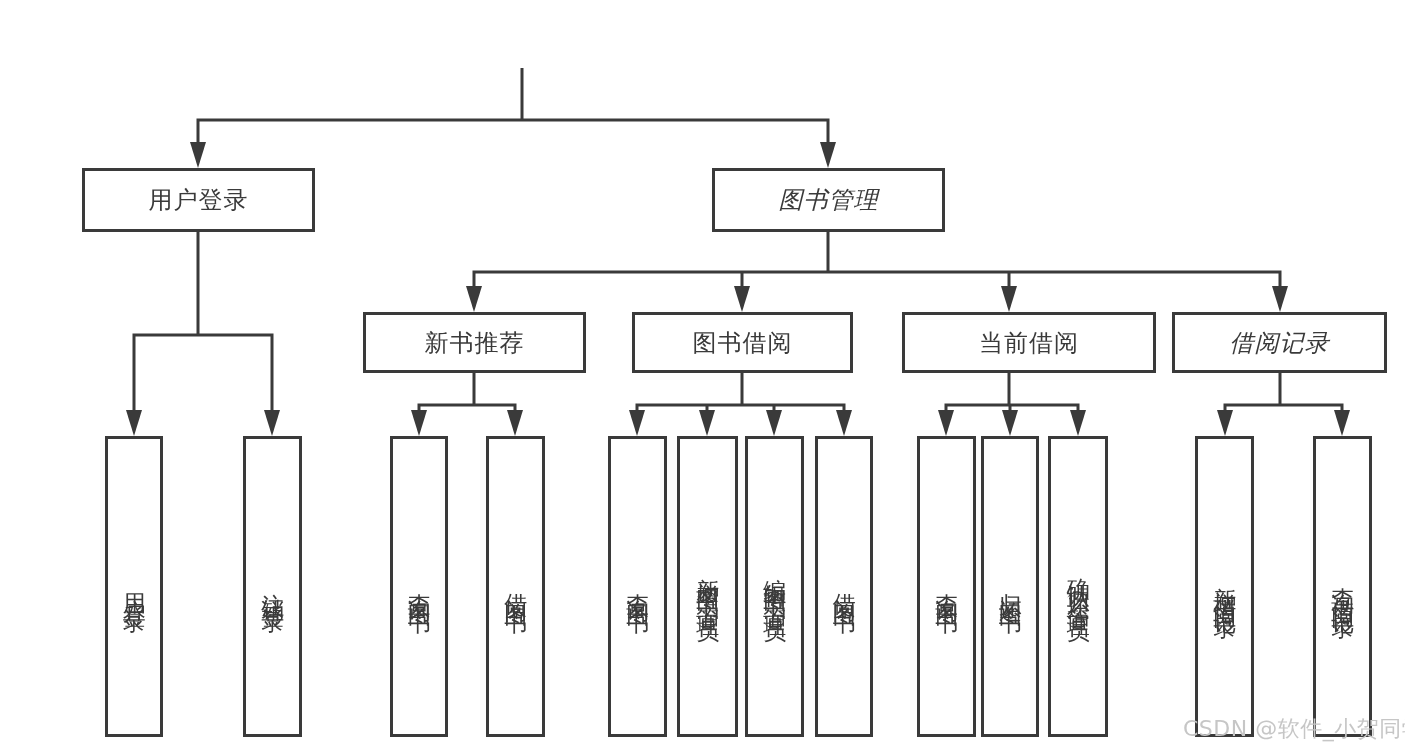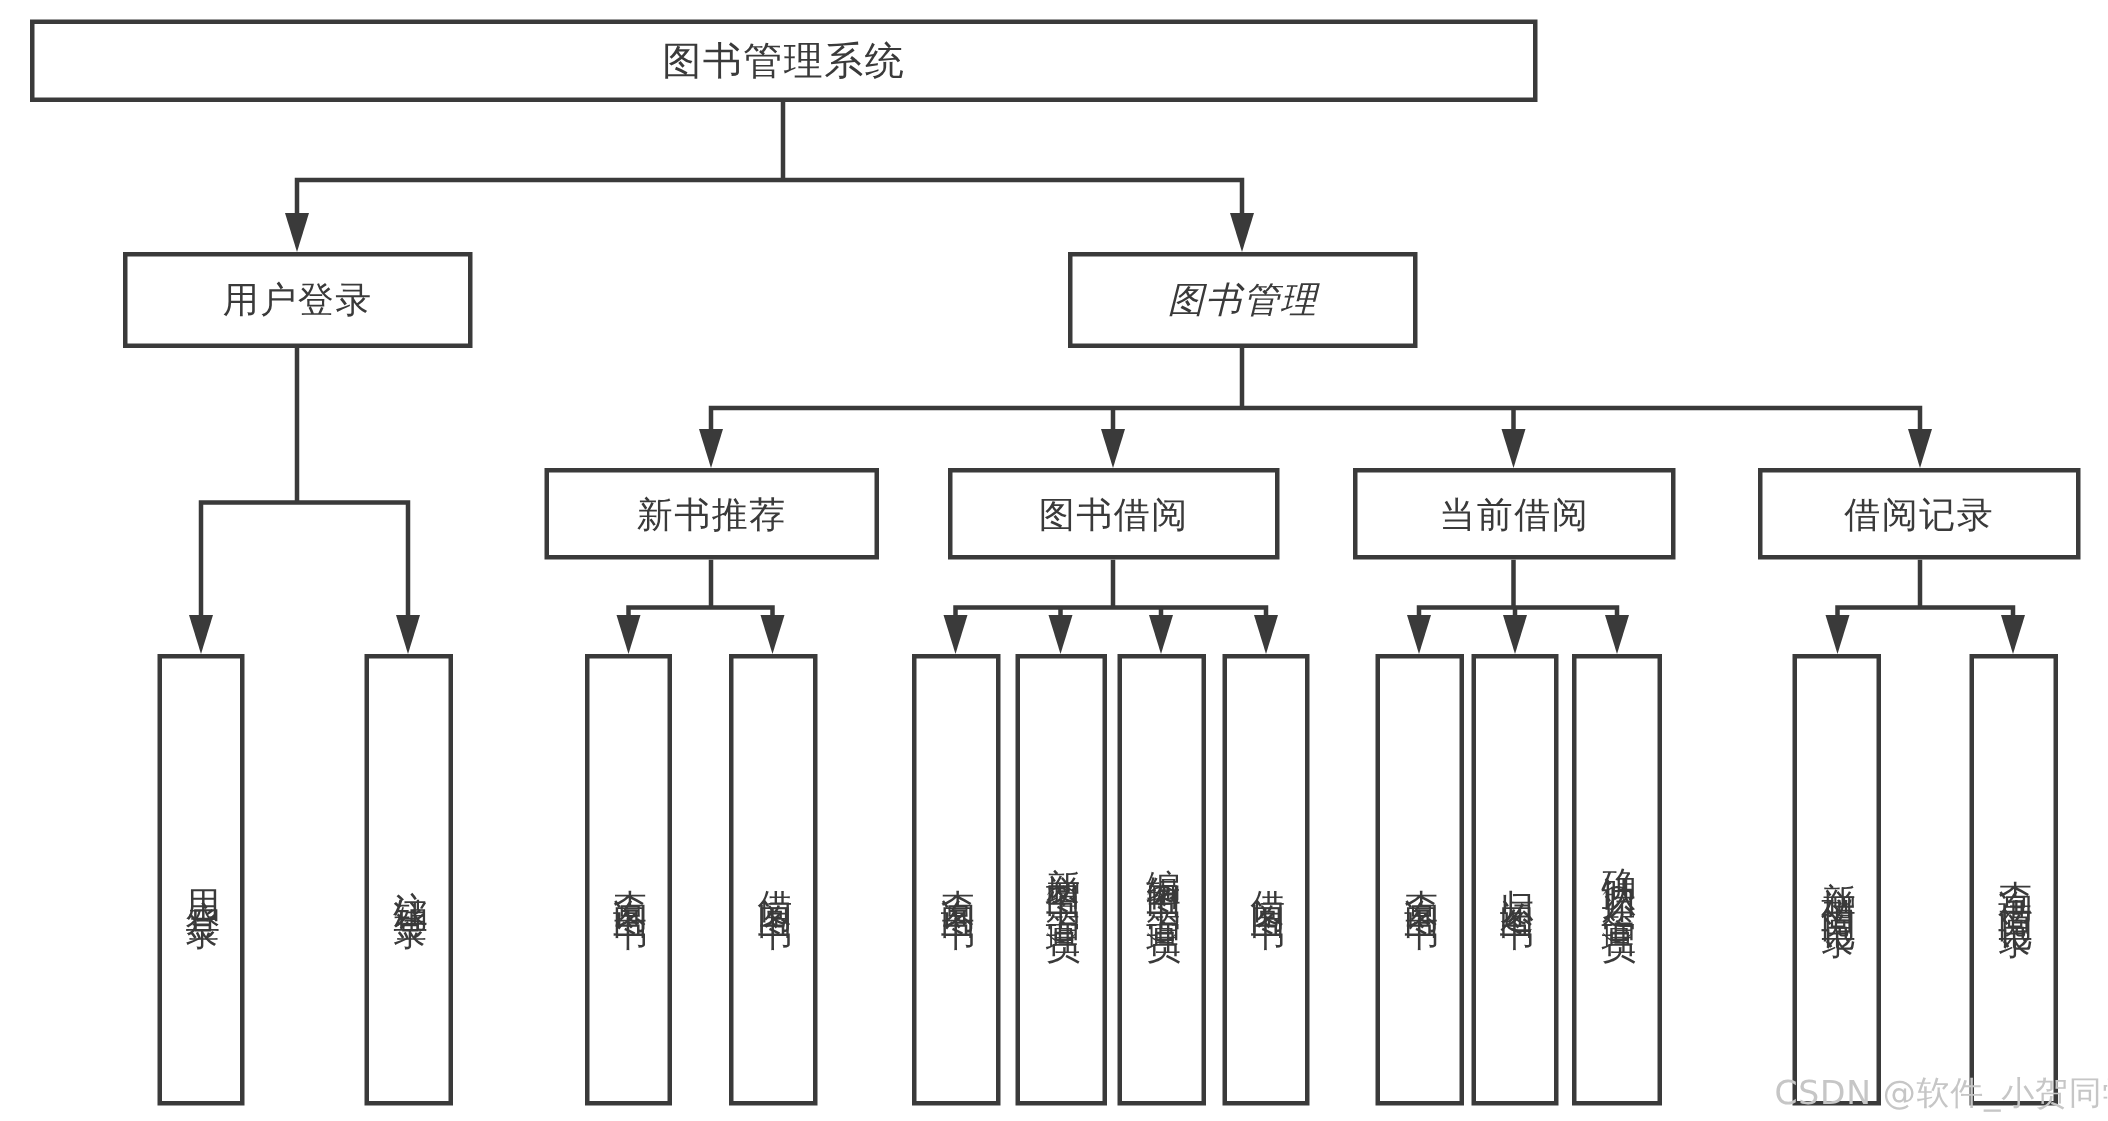--- a/index.html
+++ b/index.html
@@ -87,41 +87,38 @@
       <polygon points="766,410 782,410 774,436"></polygon>
       <polygon points="836,410 852,410 844,436"></polygon>
       <polygon points="938,410 954,410 946,436"></polygon>
       <polygon points="1002,410 1018,410 1010,436"></polygon>
       <polygon points="1070,410 1086,410 1078,436"></polygon>
       <polygon points="1217,410 1233,410 1225,436"></polygon>
       <polygon points="1334,410 1350,410 1342,436"></polygon>
     </g>
   </svg>
 
-  <div class="box root-box" style="left:20px; top:13px; width:1005px; height:55px;">
-    <span class="hlabel">图书管理系统</span>
-  </div>
 
   <div class="box" style="left:82px; top:168px; width:233px; height:64px;">
     <span class="hlabel">用户登录</span>
   </div>
   <div class="box" style="left:712px; top:168px; width:233px; height:64px;font-style:italic;">
     <span class="hlabel">图书管理</span>
   </div>
 
   <div class="box" style="left:363px; top:312px; width:223px; height:61px;">
     <span class="hlabel">新书推荐</span>
   </div>
   <div class="box" style="left:632px; top:312px; width:221px; height:61px;">
     <span class="hlabel">图书借阅</span>
   </div>
-  <div class="box" style="left:902px; top:312px; width:215px; height:61px;">
+  <div class="box" style="left:902px; top:312px; width:254px; height:61px;">
     <span class="hlabel">当前借阅</span>
   </div>
-  <div class="box" style="left:1172px; top:312px; width:215px; height:61px;">
+  <div class="box" style="left:1172px; top:312px; width:215px; height:61px;font-style:italic;">
     <span class="hlabel">借阅记录</span>
   </div>
 
   <div class="box" style="left:105px; top:436px; width:58px; height:301px;">
     <span class="vlabel">用户登录</span>
   </div>
   <div class="box" style="left:243px; top:436px; width:59px; height:301px;">
     <span class="vlabel">注销登录</span>
   </div>
 

